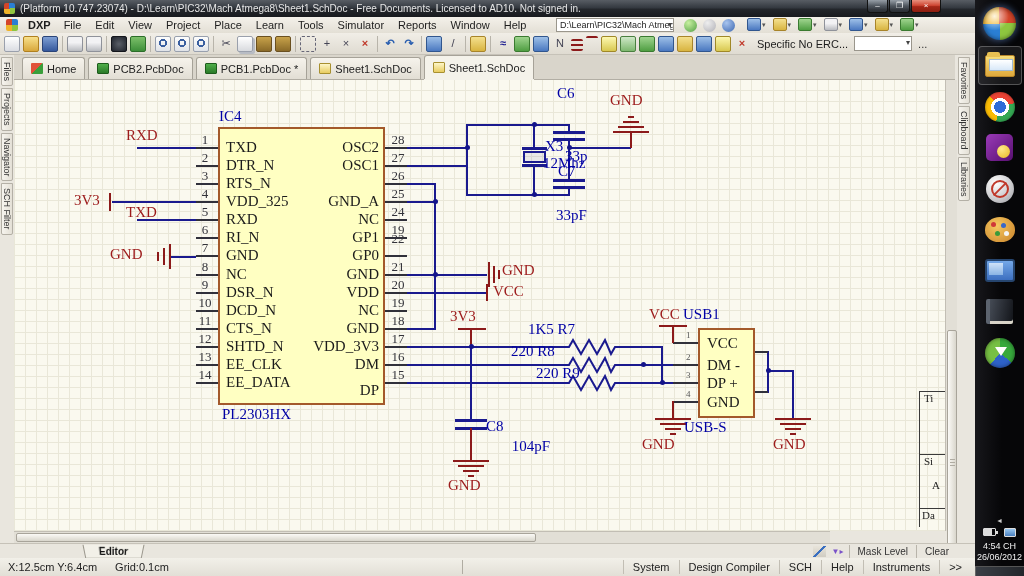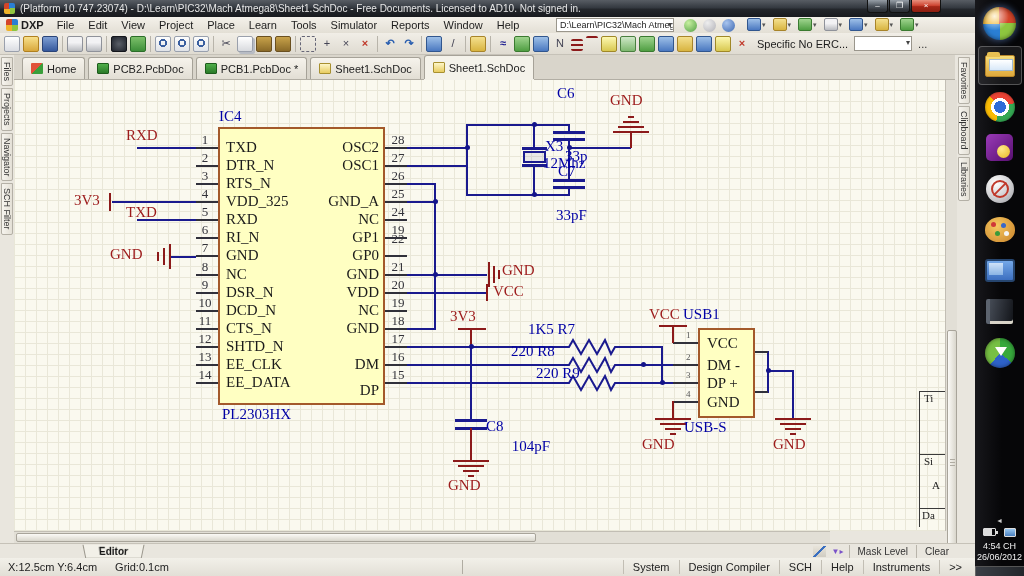--- a/index.html
+++ b/index.html
@@ -7,21 +7,21 @@
 #win{position:absolute;left:0;top:0;width:975px;height:576px;background:#E9E6DE}
 
 #titlebar{position:absolute;left:0;top:0;width:975px;height:17px;background:linear-gradient(#585d64,#343940 45%,#23262b 55%,#181a1e);color:#e6e6e6;font-size:10px;display:flex;align-items:center;padding-left:4px;white-space:nowrap}
 #appicon{width:11px;height:11px;border-radius:2px;background:conic-gradient(#2a7fd4 0 25%,#8ec63f 25% 50%,#f0b429 50% 75%,#d4452a 75%);margin-right:5px;flex:none}
 #winbtns{position:absolute;right:34px;top:0;display:flex}
 .wbtn{width:21px;height:13px;border:1px solid #121212;border-top:none;border-radius:0 0 3px 3px;background:linear-gradient(rgba(200,210,220,.55),rgba(110,120,130,.35) 50%,rgba(60,65,75,.4));color:#fff;font-size:8px;line-height:12px;text-align:center;margin-left:1px}
 .wbtn.close{width:30px;background:linear-gradient(#e8907e,#cf4734 45%,#a52717 55%,#8c1d10)}
 
 #menubar{position:absolute;left:0;top:17px;width:975px;height:16px;background:linear-gradient(#F4F1EA,#E3DFD5);display:flex;align-items:center;font-size:11px;color:#1d1d1d}
 .mitem{padding:0 7px;height:16px;line-height:16px}
-#dxpbtn{display:flex;align-items:center;gap:3px;padding:0 6px;font-weight:bold}
+#dxpbtn{display:flex;align-items:center;gap:10px;padding:0 6px;font-weight:bold}
 #dxpicon{width:12px;height:12px;border-radius:2px;background:conic-gradient(#2a7fd4 0 25%,#8ec63f 25% 50%,#f0b429 50% 75%,#d4452a 75%)}
 #pathcombo{position:absolute;left:556px;top:1px;width:118px;height:14px;background:#fff;border:1px solid #9a968c;font-size:9px;line-height:12px;padding:0 10px 0 3px;white-space:nowrap;overflow:hidden}
 #pathcombo:after{content:"▾";position:absolute;right:1px;top:0;font-size:8px;color:#444}
 .navcirc{width:13px;height:13px;border-radius:50%;margin-left:4px;flex:none}
 .mi{width:14px;height:13px;border-radius:2px;margin-left:7px;flex:none}
 .caret{font-size:7px;color:#555;margin-left:1px}
 
 #toolbar{position:absolute;left:0;top:33px;width:975px;height:22px;background:linear-gradient(#F1EEE7,#DFDBD1);border-bottom:1px solid #c6c2b8;display:flex;align-items:center;padding-left:4px}
 .i{width:16px;height:16px;border-radius:2px;margin-right:3px;flex:none;position:relative;font-size:11px;line-height:15px;text-align:center}
 .sep{width:1px;height:16px;background:#b8b4aa;margin:0 4px 0 1px;flex:none}
@@ -347,20 +347,21 @@
         <div class="pinnum" style="left: 371px; top: 198px; width: 26px; height: 13px;">20</div>
         <div class="pinname" style="left: 212px; top: 204px; width: 153px; height: 17px; text-align: right;">VDD</div>
         <div class="stub" style="left: 371px; top: 230px; width: 22px; height: 2px;"></div>
         <div class="pinnum" style="left: 371px; top: 216px; width: 26px; height: 13px;">19</div>
         <div class="pinname" style="left: 212px; top: 222px; width: 153px; height: 17px; text-align: right;">NC</div>
         <div class="stub" style="left: 371px; top: 248px; width: 22px; height: 2px;"></div>
         <div class="pinnum" style="left: 371px; top: 234px; width: 26px; height: 13px;">18</div>
         <div class="pinname" style="left: 212px; top: 240px; width: 153px; height: 17px; text-align: right;">GND</div>
         <div class="stub" style="left: 371px; top: 266px; width: 22px; height: 2px;"></div>
         <div class="pinnum" style="left: 371px; top: 252px; width: 26px; height: 13px;">17</div>
+        <div class="pinname" style="left: 212px; top: 258px; width: 153px; height: 17px; text-align: right;">VDD_3V3</div>
         <div class="stub" style="left: 371px; top: 284px; width: 22px; height: 2px;"></div>
         <div class="pinnum" style="left: 371px; top: 270px; width: 26px; height: 13px;">16</div>
         <div class="pinname" style="left: 212px; top: 276px; width: 153px; height: 17px; text-align: right;">DM</div>
         <div class="stub" style="left: 371px; top: 302px; width: 22px; height: 2px;"></div>
         <div class="pinnum" style="left: 371px; top: 288px; width: 26px; height: 13px;">15</div>
         <div class="pinname" style="left: 212px; top: 294px; width: 153px; height: 17px; text-align: right; margin-top: 8px;">DP</div>
         <div class="wire" style="left: 123px; top: 67px; width: 59px; height: 2px;"></div>
         <div class="wire" style="left: 98px; top: 121px; width: 84px; height: 2px;"></div>
         <div class="wire" style="left: 123px; top: 139px; width: 59px; height: 2px;"></div>
         <div class="wire" style="left: 157px; top: 176px; width: 25px; height: 2px;"></div>

